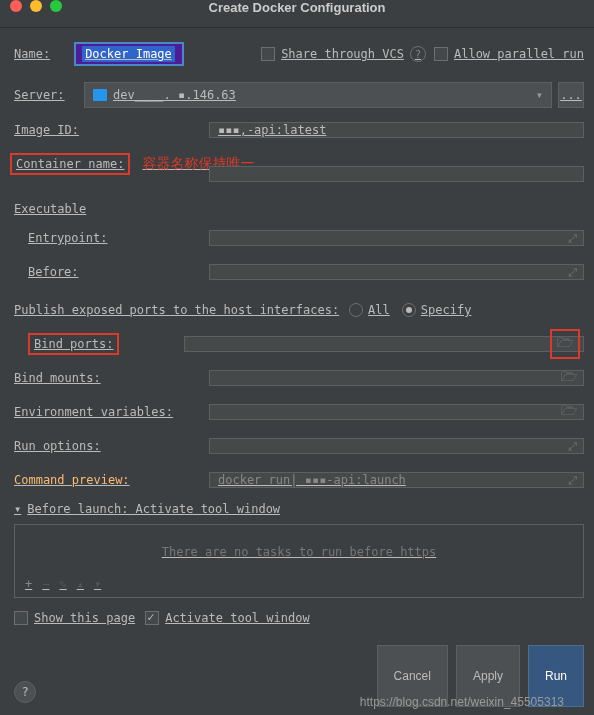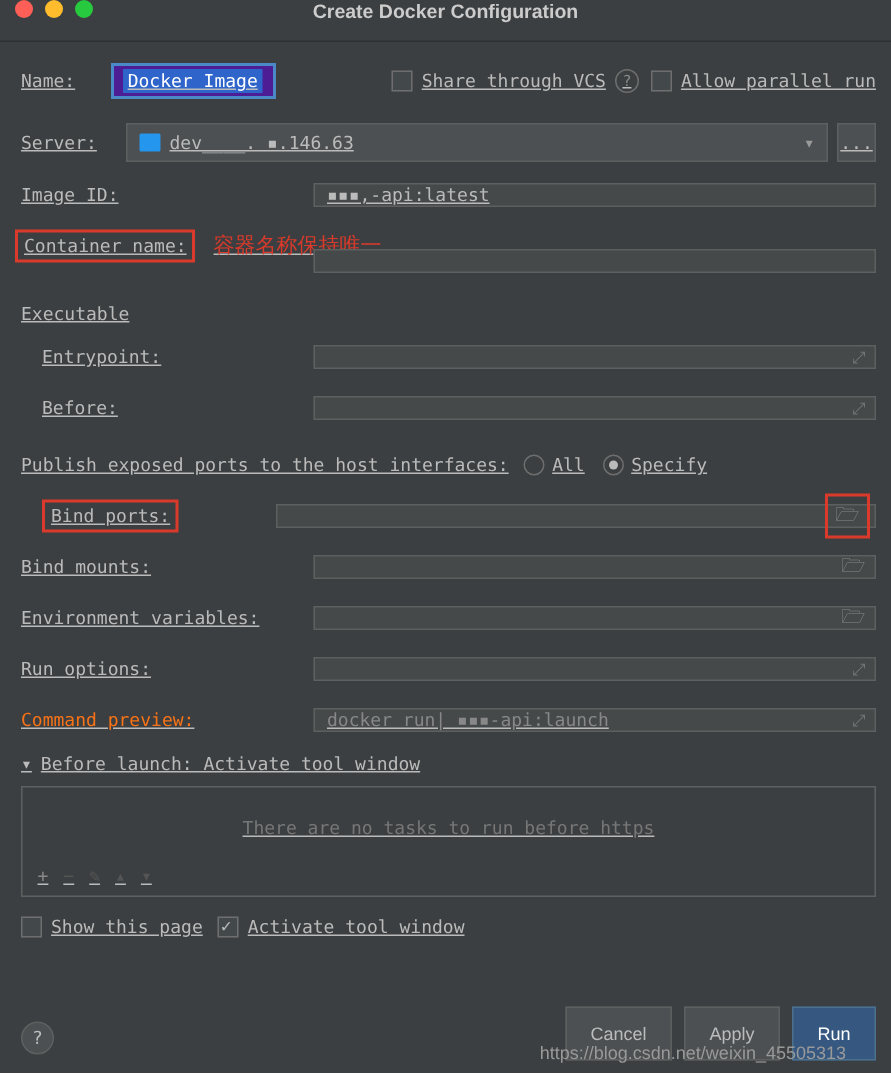--- a/index.html
+++ b/index.html
@@ -150,21 +150,21 @@
 }
 .help-btn {
   position: absolute; bottom: 12px; left: 14px;
   width: 22px; height: 22px; border-radius: 50%;
   background: #4c5052; border: 1px solid #5e6060;
   display: flex; align-items: center; justify-content: center;
   color: #bbbbbb;
 }
 .btn {
   background: #4c5052; border: 1px solid #5e6060;
-  padding: 10px 16px; color: #bbbbbb;
+  padding: 23px 16px; color: #bbbbbb;
   font-family: -apple-system, sans-serif; font-size: 12px;
 }
 .btn-primary { background: #365880; border-color: #4a708b; color: #fff; }
 .watermark {
   position: absolute; bottom: 6px; right: 30px;
   color: #999; font-size: 12px;
   font-family: -apple-system, sans-serif;
 }
 .lab-col { width: 195px; }
 </style>
@@ -275,21 +275,21 @@
 
   <div class="row">
     <span class="label lab-col">Run options:</span>
     <div class="text-input">
       <span></span>
       <span class="expand-icon">⤢</span>
     </div>
   </div>
 
   <div class="row">
-    <span class="label lab-col" style="color:#f97316">Command preview:</span>
+    <span class="label lab-col" style="color:#fdba74">Command preview:</span>
     <div class="text-input" style="color:#888">
       <span>docker run| ▪▪▪-api:launch</span>
       <span class="expand-icon">⤢</span>
     </div>
   </div>
 
   <div class="collapsible">
     <span style="margin-right:6px">▾</span>
     <span>Before launch: Activate tool window</span>
   </div>

